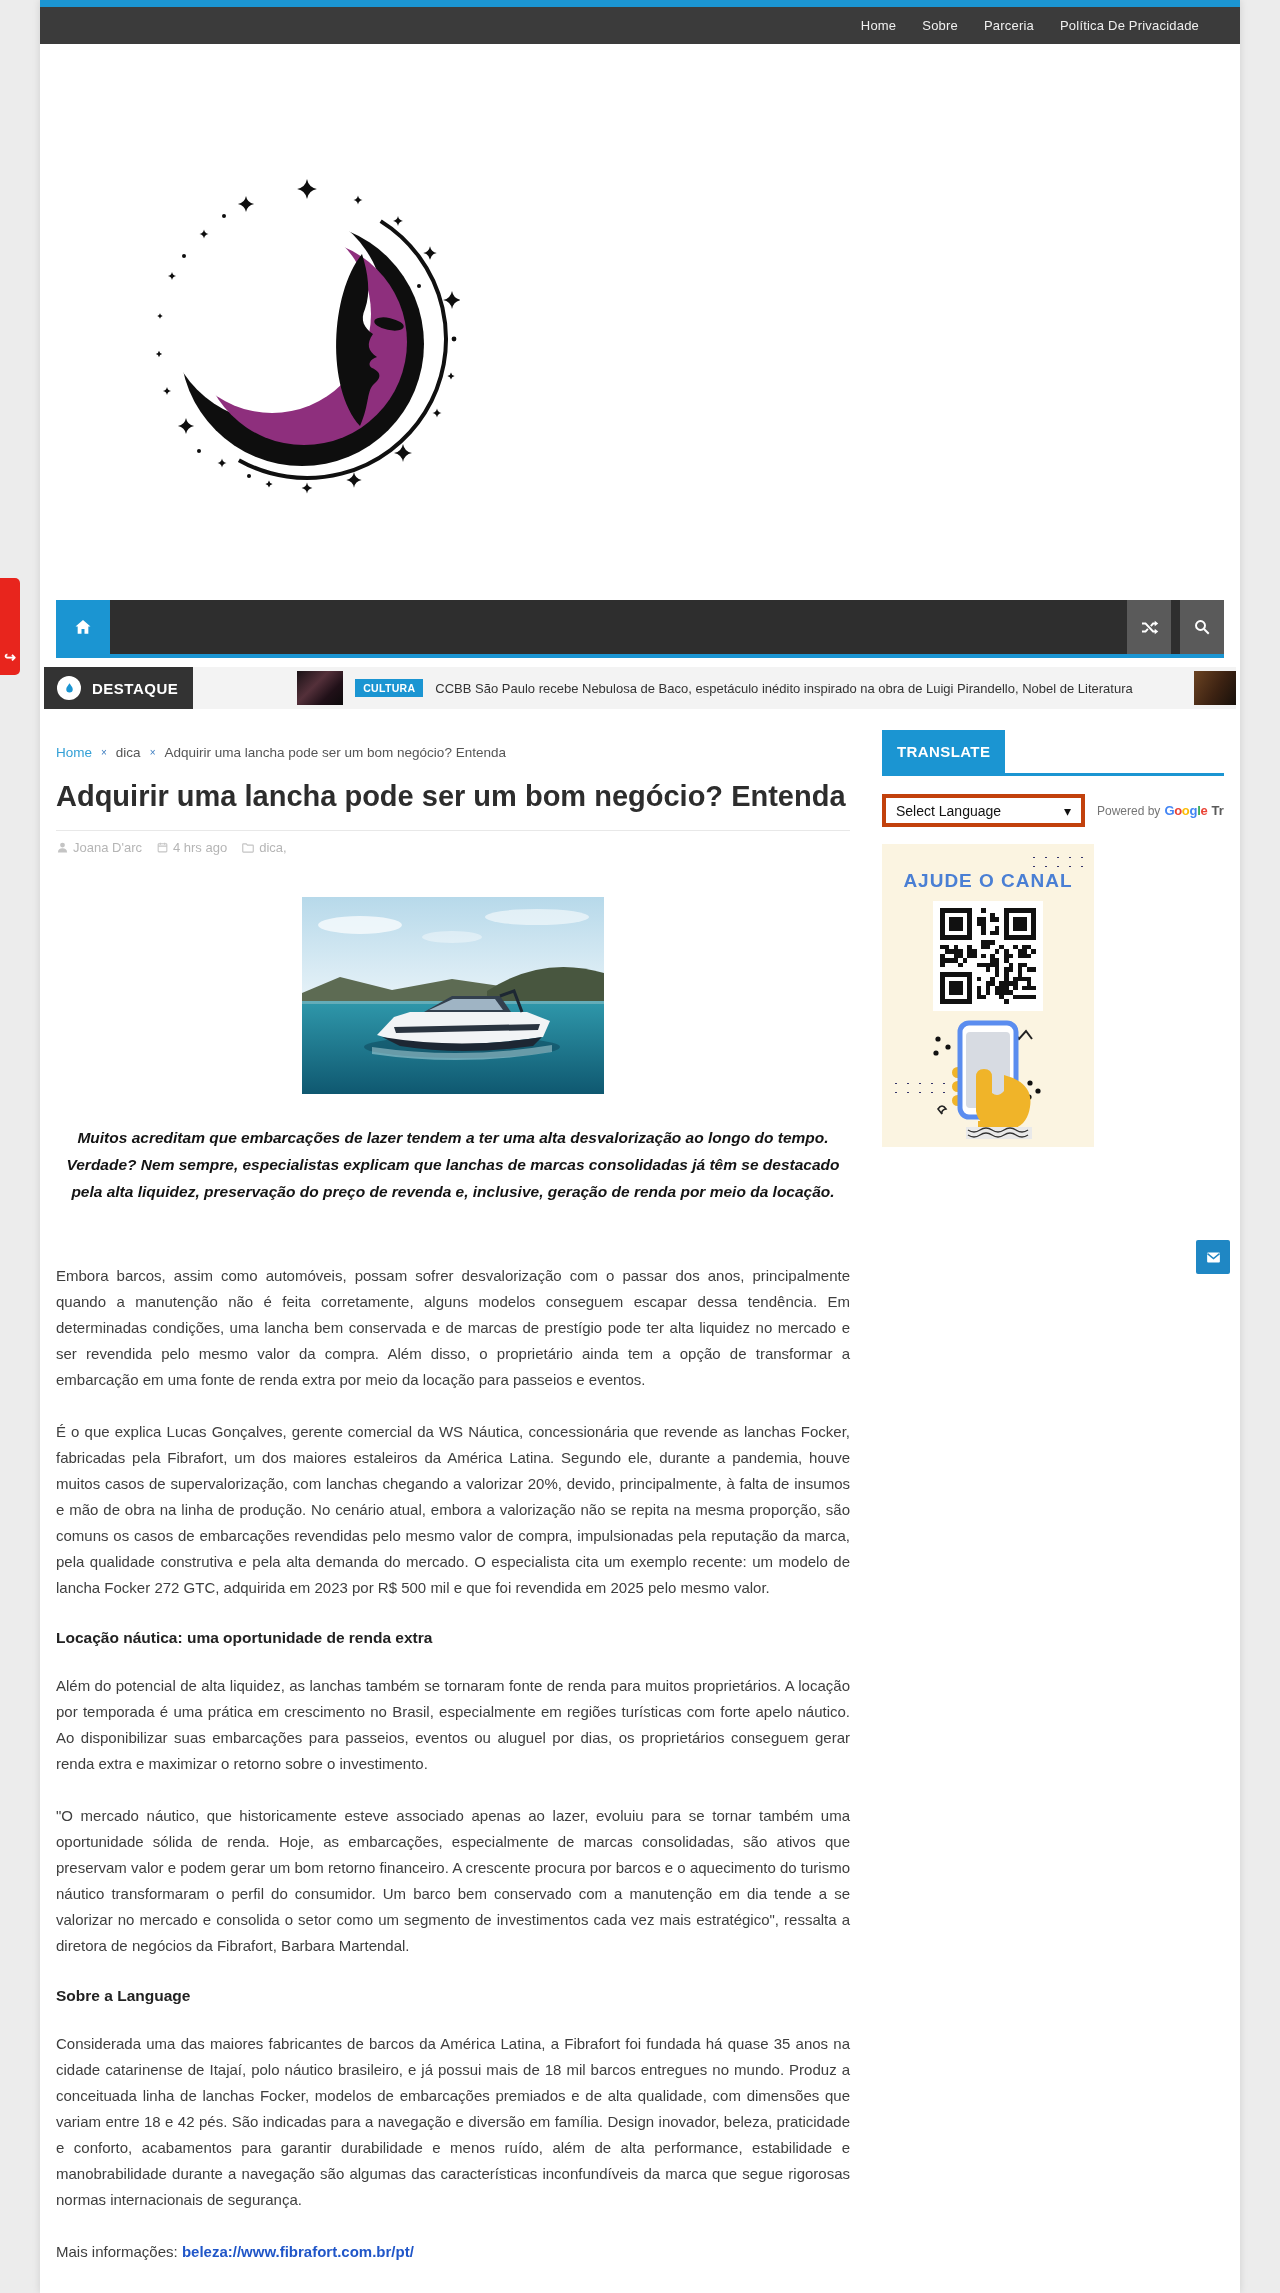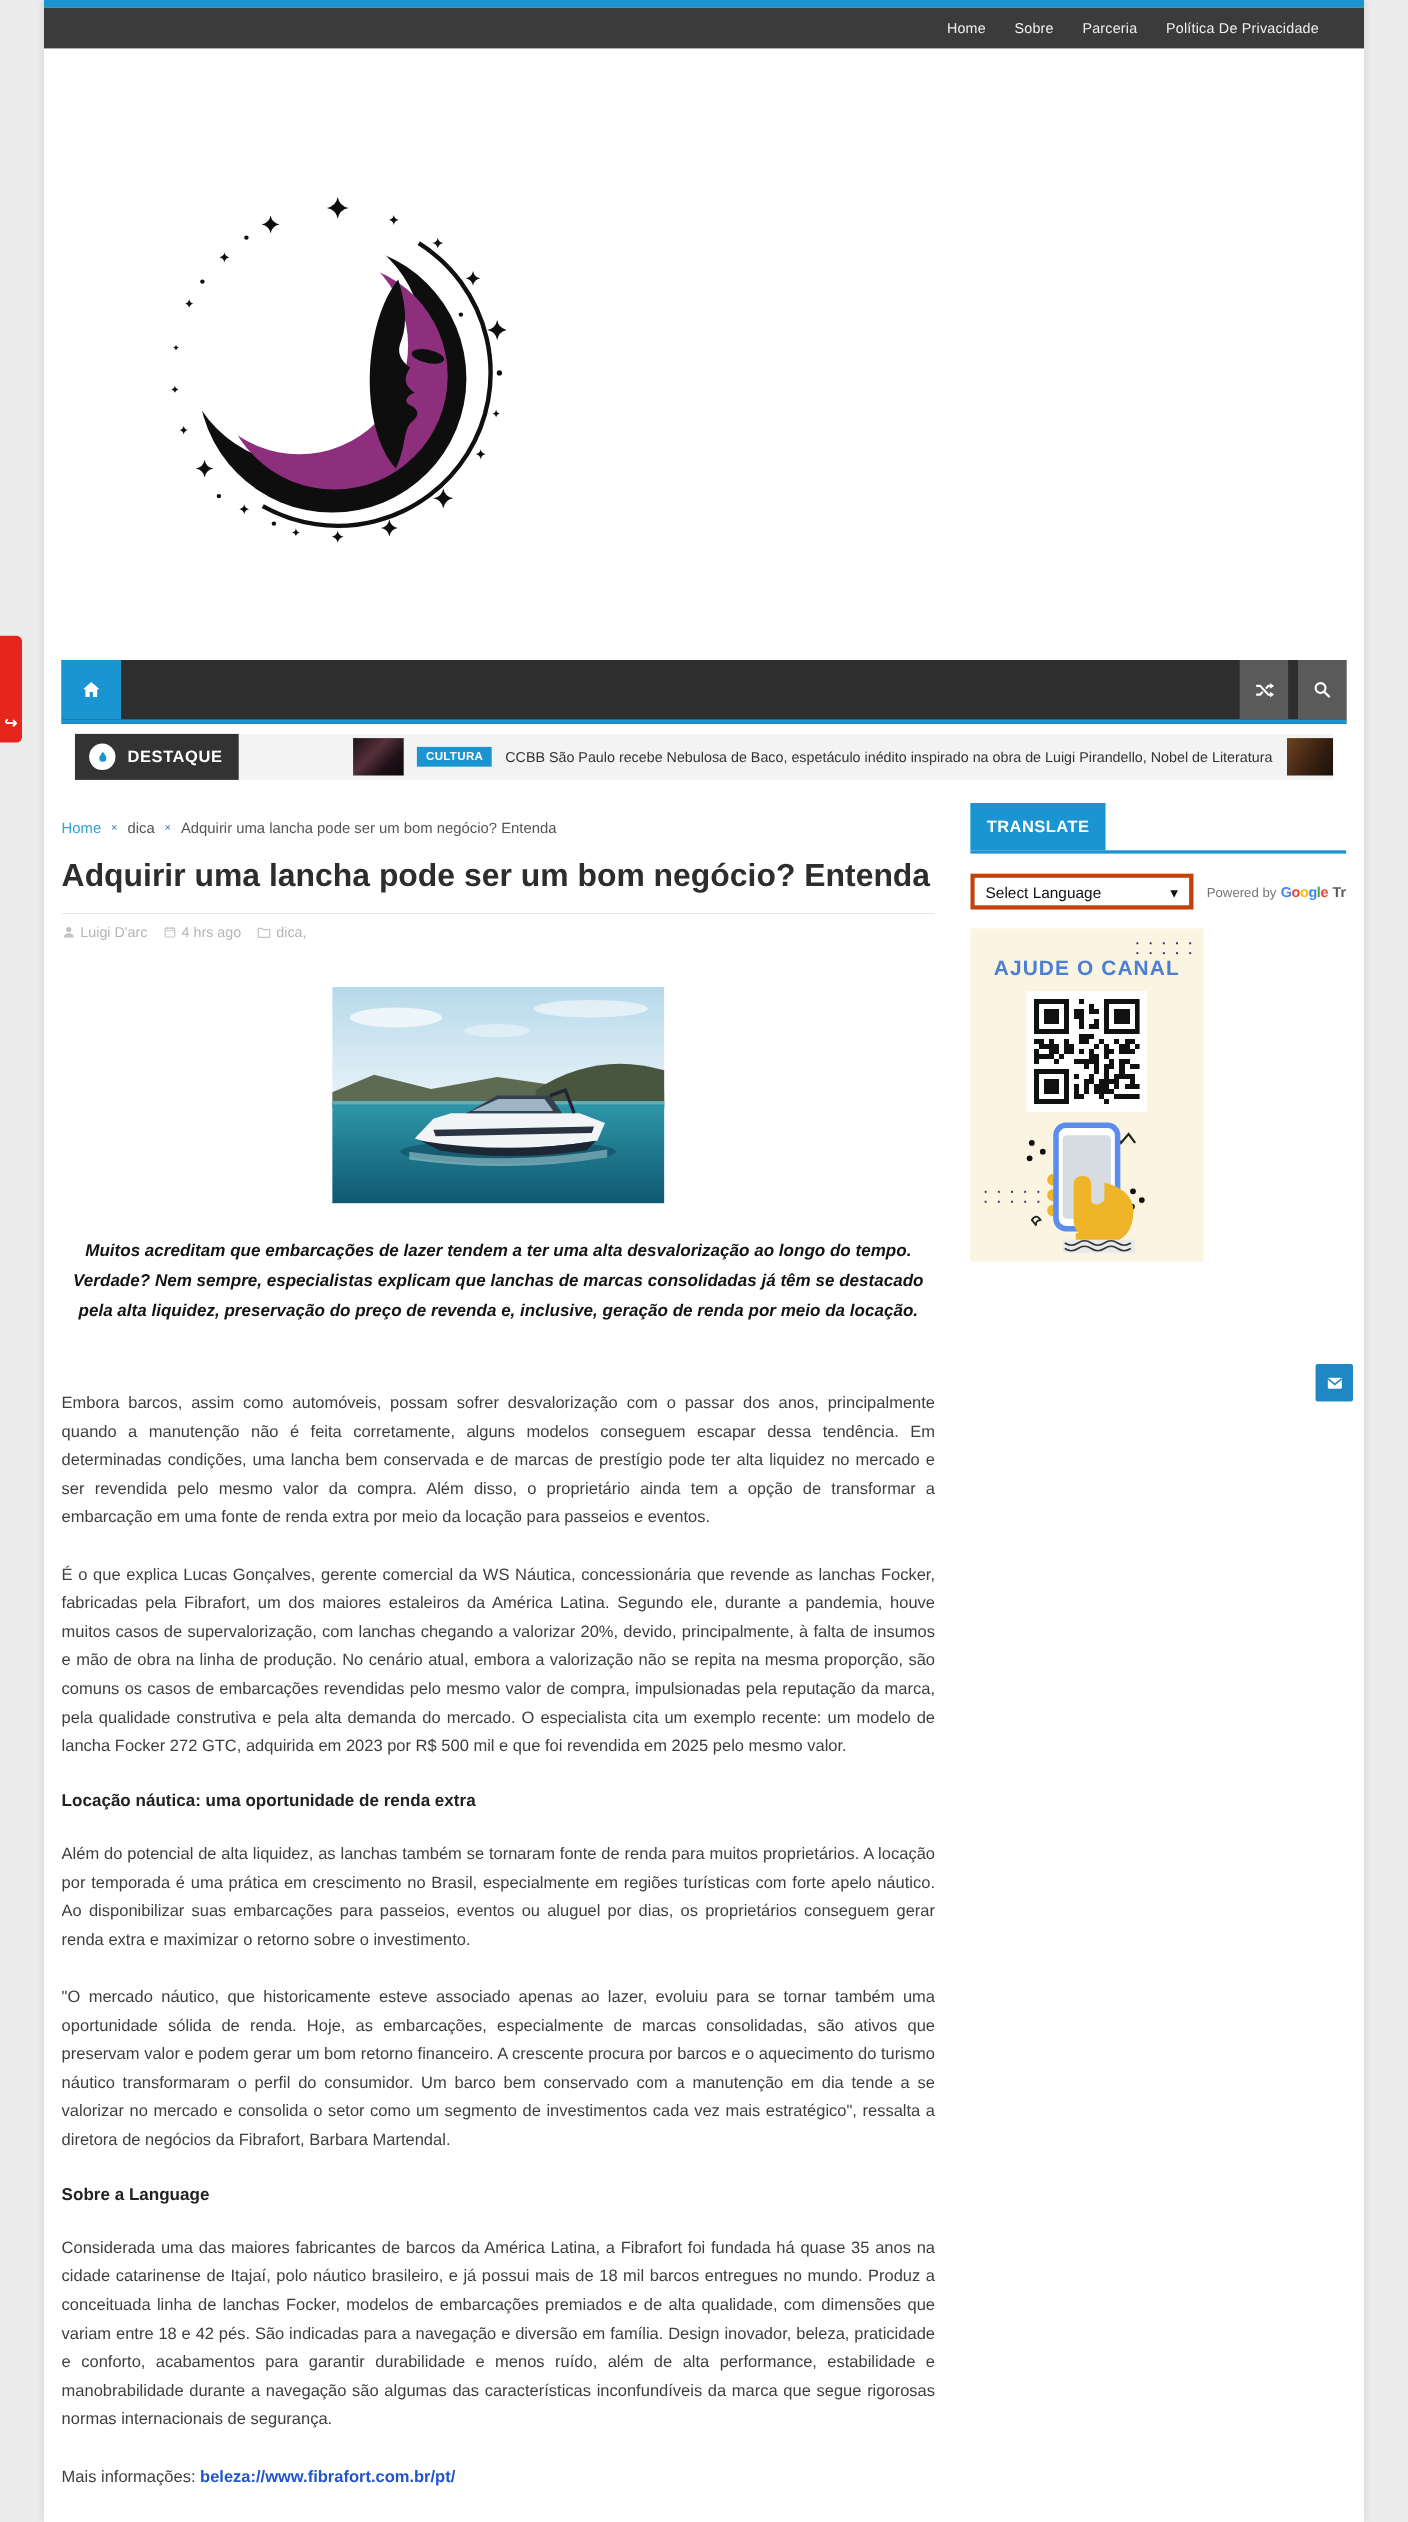--- a/index.html
+++ b/index.html
@@ -16,21 +16,21 @@
   .header { height:556px; }
   .logo { width:306px; height:324px; margin-left:114px; padding-top:132px; display:block; }
 
   
   .mainbar { margin:0 16px; height:58px; background:#2e2e2e; border-bottom:4px solid #1b95d2; display:flex; align-items:stretch; }
   .home-btn { width:54px; background:#1b95d2; display:flex; align-items:center; justify-content:center; cursor:pointer; }
   .bar-right { margin-left:auto; display:flex; gap:9px; }
   .bar-btn { width:44px; background:#5a5a5a; display:flex; align-items:center; justify-content:center; cursor:pointer; }
 
   
-  .ticker { margin:9px 28px 0; height:42px; background:#f3f3f3; display:flex; align-items:center; overflow:hidden; }
+  .ticker { margin:9px 4px 0; height:42px; background:#f3f3f3; display:flex; align-items:center; overflow:hidden; }
   .destaque { height:42px; background:#333; color:#fff; display:flex; align-items:center; padding:0 15px 0 13px; gap:11px; flex:0 0 auto; }
   .destaque .circ { width:24px; height:24px; border-radius:50%; background:#fff; display:flex; align-items:center; justify-content:center; }
   .destaque b { font-size:15px; letter-spacing:.5px; font-weight:bold; }
   .tick-thumb { width:46px; height:34px; margin-left:104px; flex:0 0 auto;
     background:linear-gradient(135deg,#1a1216,#54303a 40%,#201018 70%,#0d0a0c); }
   .tick-tag { margin-left:12px; flex:0 0 auto; background:#1b95d2; color:#fff; font-size:10.5px; font-weight:bold; padding:3px 8px; letter-spacing:.3px; }
   .tick-headline { margin-left:12px; flex:1 1 auto; font-size:13px; color:#333; white-space:nowrap; overflow:hidden; text-decoration:none; }
   .tick-thumb2 { width:42px; height:34px; margin-left:8px; flex:0 0 auto;
     background:linear-gradient(120deg,#6b4322,#3c2212 55%,#17100a); }
 
@@ -204,21 +204,21 @@
       </div>
 
       <h1 class="title">Adquirir uma lancha pode ser um bom negócio? Entenda</h1>
 
       <div class="meta">
         <span class="mi">
           <svg width="13" height="13" viewBox="0 0 24 24" fill="#c4c4c4">
             <circle cx="12" cy="7.5" r="4.5"></circle>
               <path d="M3.5 21c0-4.8 3.8-7.5 8.5-7.5s8.5 2.7 8.5 7.5z"></path>
           </svg>
-          <a href="#">Luigi D'arc</a>
+          <a href="#">Joana D'arc</a>
         </span>
         <span class="mi">
           <svg width="13" height="13" viewBox="0 0 24 24">
             <rect x="4" y="5" width="16" height="15" rx="1.5" fill="none" stroke="#c4c4c4" stroke-width="2"></rect>
             <path d="M4 9.5h16 M8 3v4 M16 3v4" stroke="#c4c4c4" stroke-width="2" fill="none"></path>
           </svg>
           <span>4 hrs ago</span>
         </span>
         <span class="mi">
           <svg width="14" height="14" viewBox="0 0 24 24">

